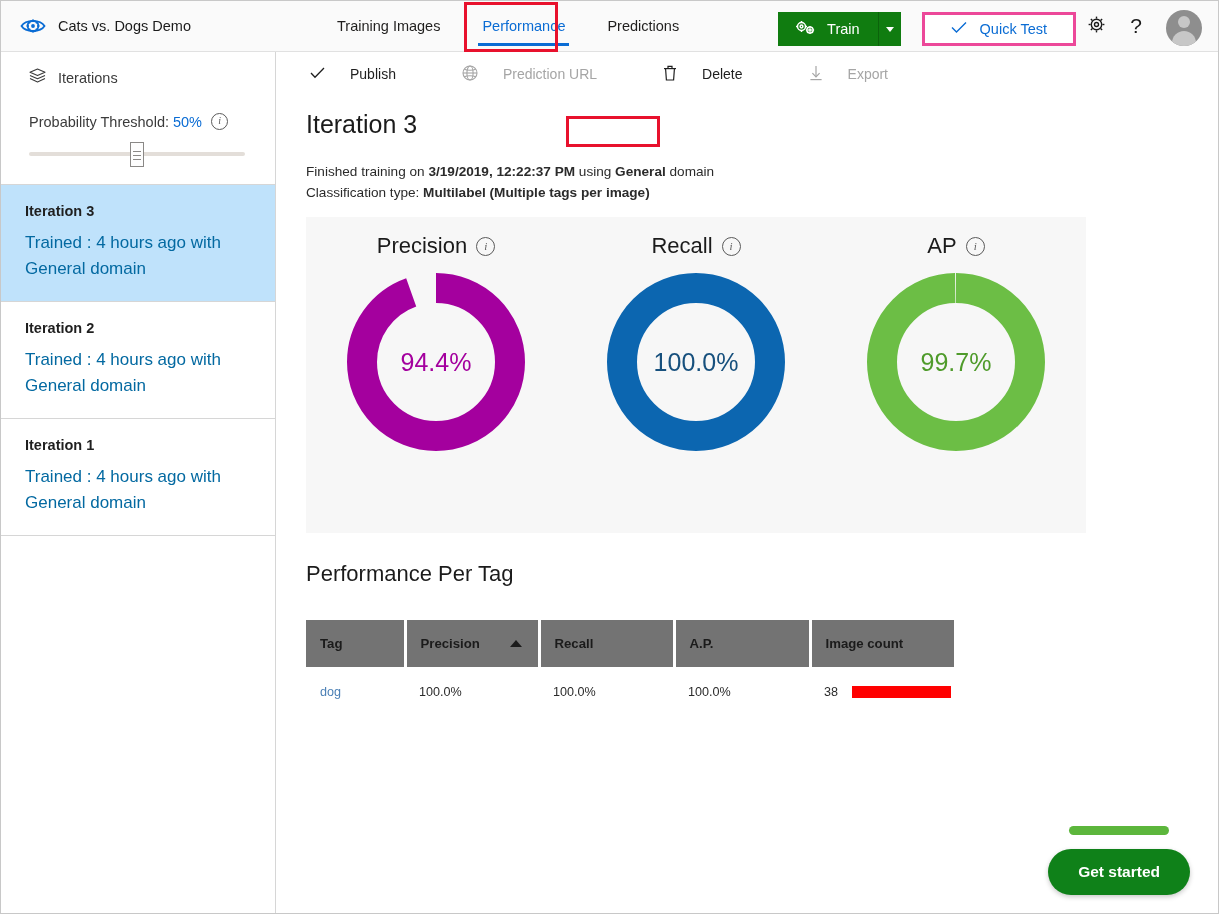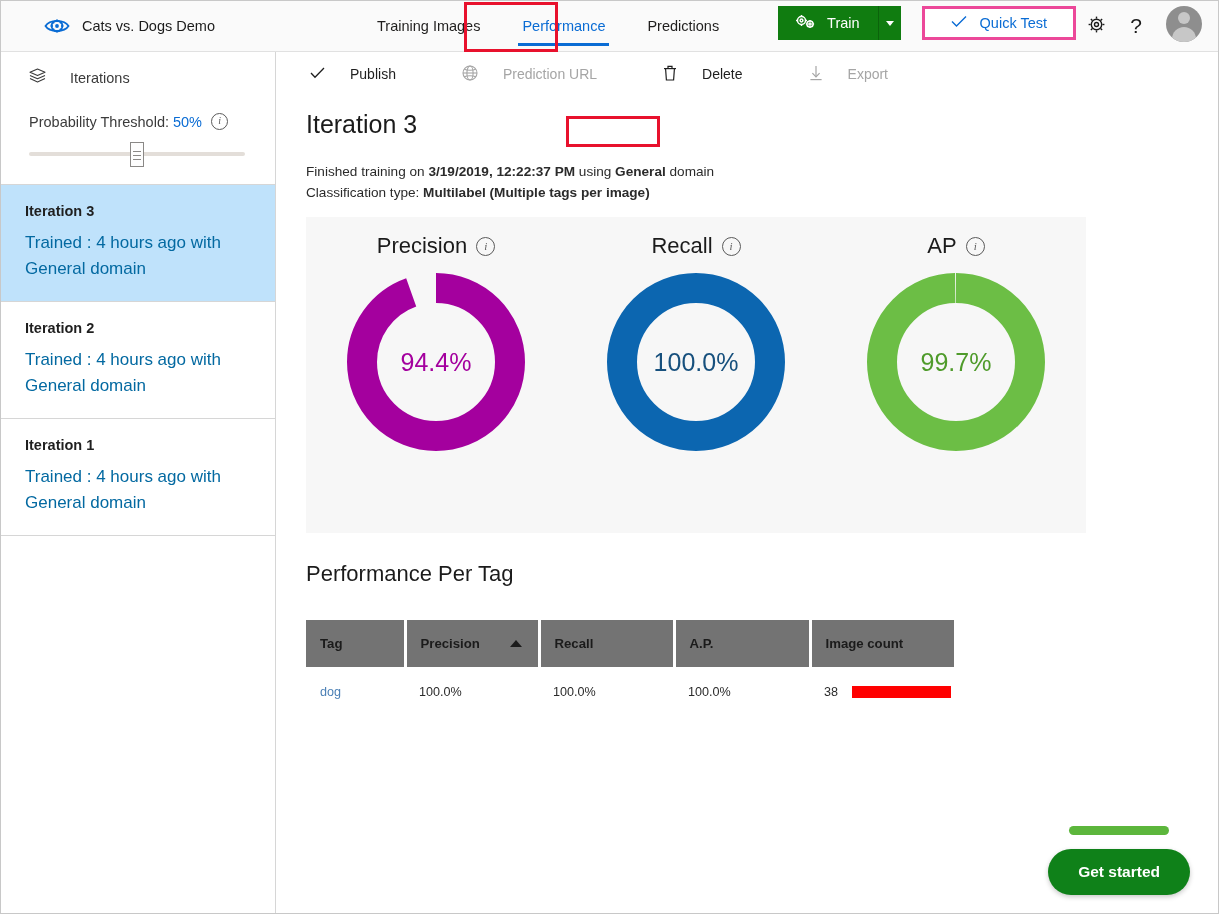--- a/index.html
+++ b/index.html
@@ -32,24 +32,23 @@
     min-height: 50px;
     background: #fafafa;
     border-bottom: 1px solid #e1e1e1;
     display: flex;
     align-items: center;
     position: relative;
   }
   .brand {
     display: flex;
     align-items: center;
-    padding-left: 2px;
+    padding-left: 18px;
     width: 260px;
     box-sizing: border-box;
-    margin-left: 40px;
   }
   .brand-logo {
     width: 28px;
     height: 28px;
     margin-right: 11px;
     display: flex;
     align-items: center;
     justify-content: center;
   }
   .brand-title {
@@ -100,21 +99,21 @@
   }
   #hl-publish {
     left: 290px;
     top: 64px;
     width: 94px;
     height: 31px;
   }
   .header-right {
     margin-left: auto;
     display: flex;
-    align-items: flex-start;
+    align-items: flex-end;
     padding-right: 16px;
     gap: 0;
   }
   .train-group {
     display: flex;
     align-items: stretch;
     height: 34px;
   }
   .train-btn {
     background: #107c10;
@@ -213,21 +212,21 @@
     display: flex;
     flex-direction: column;
   }
   .sidebar-head {
     padding: 16px 18px 20px 28px;
     border-bottom: 1px solid #d6d6d6;
   }
   .iterations-row {
     display: flex;
     align-items: center;
-    gap: 24px;
+    gap: 12px;
   }
   .iterations-label {
     font-size: 14.5px;
     color: #3b3b3b;
   }
   .threshold-row {
     margin-top: 26px;
     display: flex;
     align-items: flex-end;
     font-size: 14.5px;

